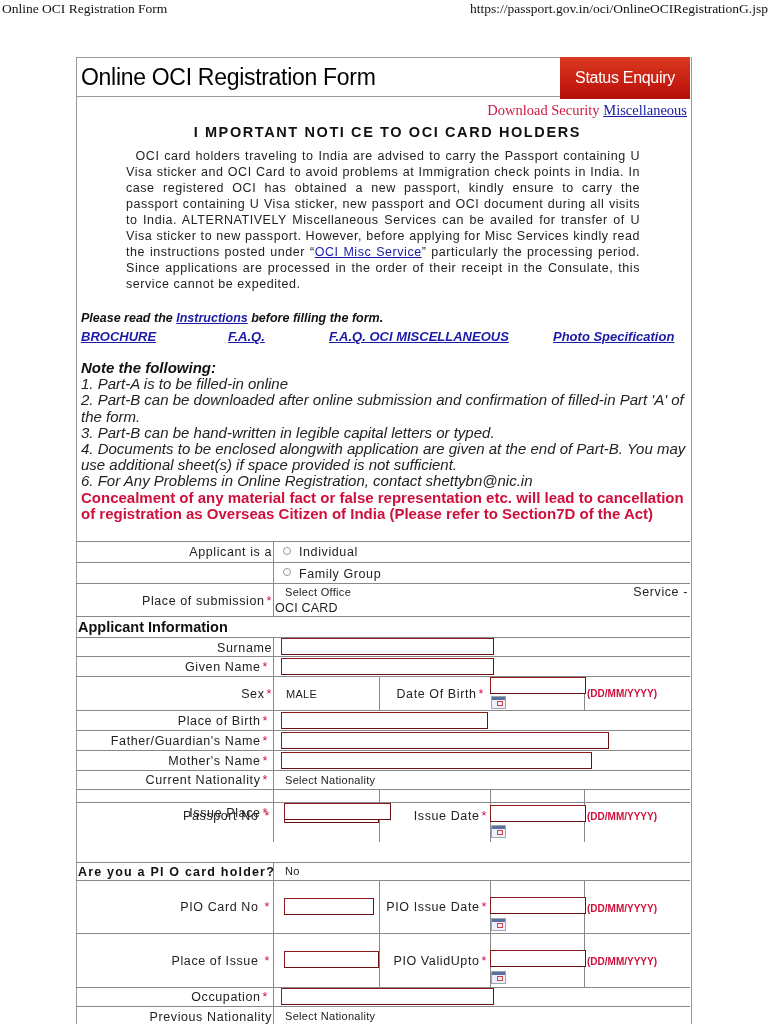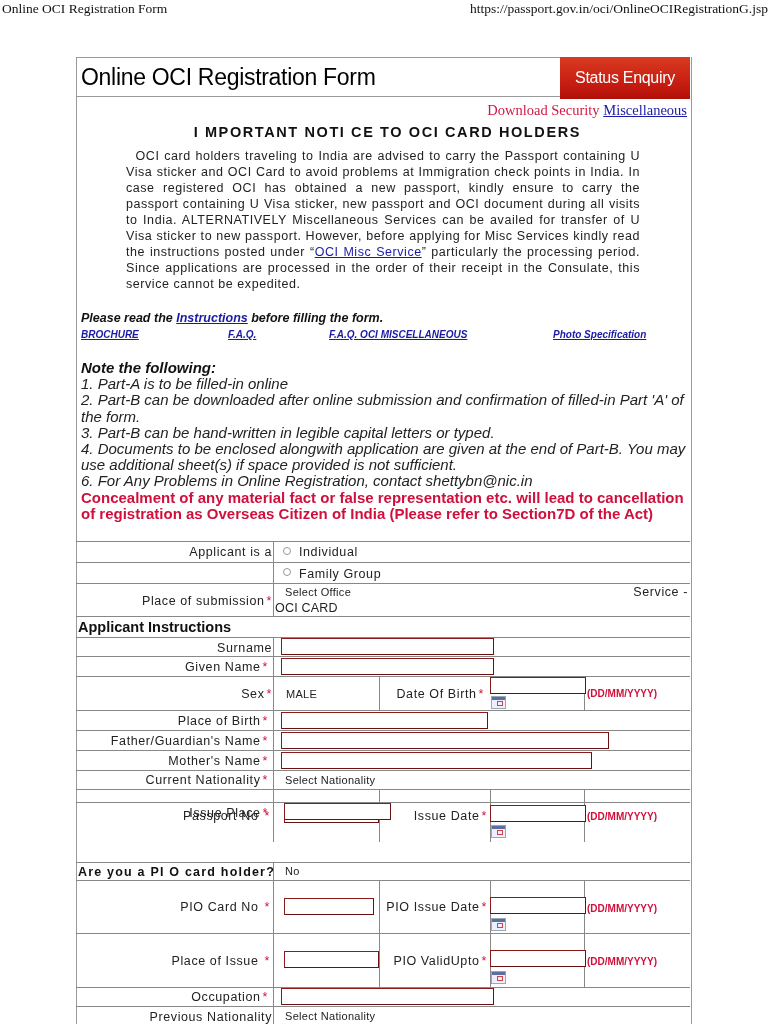--- a/index.html
+++ b/index.html
@@ -19,21 +19,21 @@
   .dl-cert a { color: #1a1aa6; text-decoration: underline; }
 
   .notice-heading { position: absolute; left: 64px; width: 517px; top: 124px; text-align: right; font-size: 14.5px; font-weight: bold; letter-spacing: 1.6px; color: #111; }
 
   .notice-body { position: absolute; left: 126px; top: 148px; width: 514px; font-size: 12.5px; line-height: 16px; text-align: justify; letter-spacing: 0.55px; color: #222; }
   .notice-body a { color: #1a1aa6; text-decoration: underline; }
 
   .instr-line { position: absolute; left: 81px; top: 311px; font-size: 12.5px; font-weight: bold; font-style: italic; color: #111; }
   .instr-line a { color: #1a1aa6; text-decoration: underline; }
 
-  .links-row { position: absolute; left: 81px; top: 329px; width: 600px; height: 18px; font-size: 10px; font-weight: bold; font-style: italic; }
+  .links-row { position: absolute; left: 81px; top: 329px; width: 600px; height: 18px; font-size: 13px; font-weight: bold; font-style: italic; }
   .links-row a { position: absolute; color: #1a1aa6; text-decoration: underline; top: 0; }
 
   .notes { position: absolute; left: 81px; top: 360px; width: 612px; font-size: 15px; line-height: 16.2px; font-style: italic; color: #222; }
   .notes .note-head { font-weight: bold; color: #111; }
   .notes .warn { color: #d0103c; font-weight: bold; font-style: normal; }
   .row { position: absolute; left: 76px; width: 614px; border-top: 1px solid #888; box-sizing: border-box; }
   .vline { position: absolute; top: 0; bottom: 0; width: 1px; background: #888; }
   .lbl { position: absolute; right: 0; font-size: 12.5px; letter-spacing: 0.6px; color: #222; white-space: nowrap; }
   .req { color: #d0103c; margin-left: 2px; }
   .txt { position: absolute; font-size: 11px; color: #222; letter-spacing: 0.3px; white-space: nowrap; }
@@ -105,21 +105,21 @@
 
 <div class="row" style="top:583px;height:33px;">
   <div class="vline" style="left:197px"></div>
   <span class="lbl" style="right:418px;top:10px;"><span>Place of submission</span><span class="req">*</span></span>
   <span class="txt" style="left:209px;top:2px;">Select Office</span>
   <span class="lbl" style="right:2px;top:1px;">Service -</span>
   <span class="lbl" style="left:199px;right:auto;top:17px;letter-spacing:0.2px;">OCI CARD</span>
 </div>
 
 <div class="row" style="top:616px;height:21px;">
-  <span class="section-title" style="top:2px;">Applicant Instructions</span>
+  <span class="section-title" style="top:2px;">Applicant Information</span>
 </div>
 
 <div class="row" style="top:637px;height:19px;">
   <div class="vline" style="left:197px"></div>
   <span class="lbl" style="right:418px;top:3px;">Surname</span>
   <input class="inp" style="left: 205px; top: 0px; width: 213px;" value="">
 </div>
 
 <div class="row" style="top:656px;height:20px;">
   <div class="vline" style="left:197px"></div>

